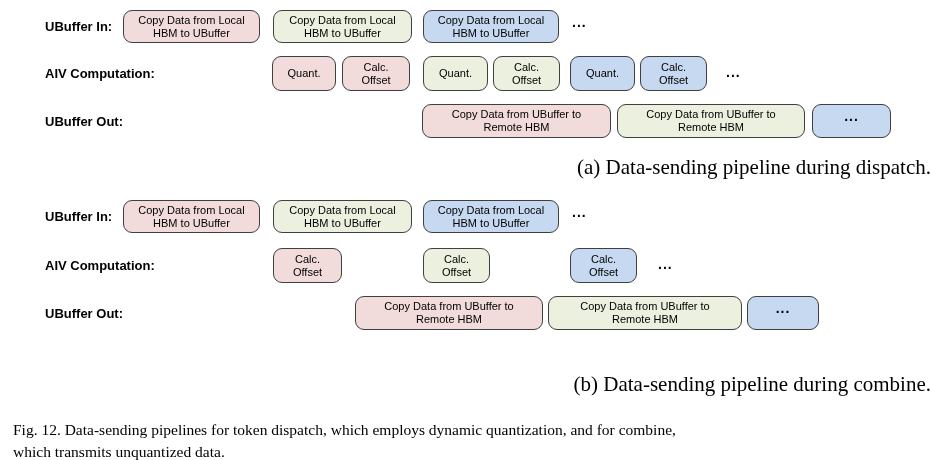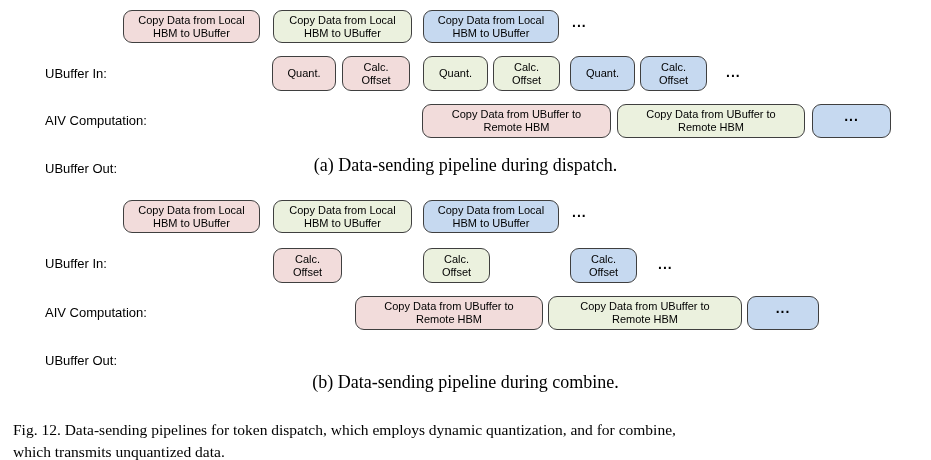--- a/index.html
+++ b/index.html
@@ -1,29 +1,29 @@
 <!DOCTYPE html>
 <html><head>
 <meta charset="utf-8">
 <style>
   html,body{margin:0;padding:0;background:#ffffff;}
   .page{position:relative;width:931px;height:460px;background:#ffffff;
         font-family:"Liberation Sans",sans-serif;overflow:hidden;}
-  .rowlabel{position:absolute;font-size:13px;font-weight:normal;color:#000;white-space:nowrap;margin-top:47px;}
+  .rowlabel{position:absolute;font-size:13px;font-weight:bold;color:#000;white-space:nowrap;}
   .box{position:absolute;box-sizing:border-box;border:1.6px solid #3f3f3f;border-radius:9px;
        display:flex;align-items:center;justify-content:center;text-align:center;
        font-size:11px;line-height:1.18;color:#000;padding:14px 3px;}
   .box span{white-space:pre-line;}
   .pink{background:#f2dcdb;}
   .green{background:#ebf1de;}
   .blue{background:#c6d9f0;}
   .dots{position:absolute;font-size:14px;font-weight:bold;color:#000;letter-spacing:1px;line-height:14px;}
   .box .inner-dots{font-weight:bold;letter-spacing:1px;transform:translateY(-28%);font-size:14px;}
-  .subcap{position:absolute;left:0;width:931px;text-align:center;
-          font-family:"Liberation Serif",serif;font-size:18px;color:#000;}
+  .subcap{position:absolute;left:0;width:931px;text-align:right;
+          font-family:"Liberation Serif",serif;font-size:21px;color:#000;}
   .figcap{position:absolute;left:13px;top:403px;width:910px;
           font-family:"Liberation Serif",serif;font-size:15.5px;line-height:1.42;color:#000;
           white-space:pre-line;}
 </style>
 </head>
 <body>
 
 <div class="page">
 
   <section>

